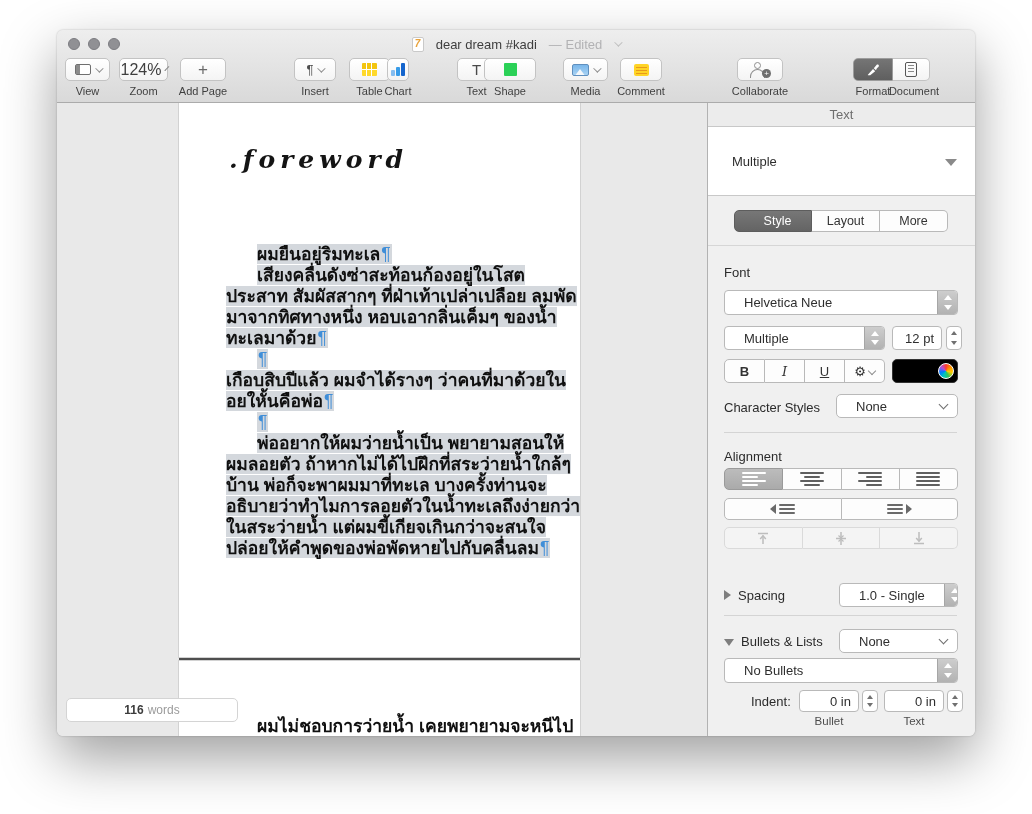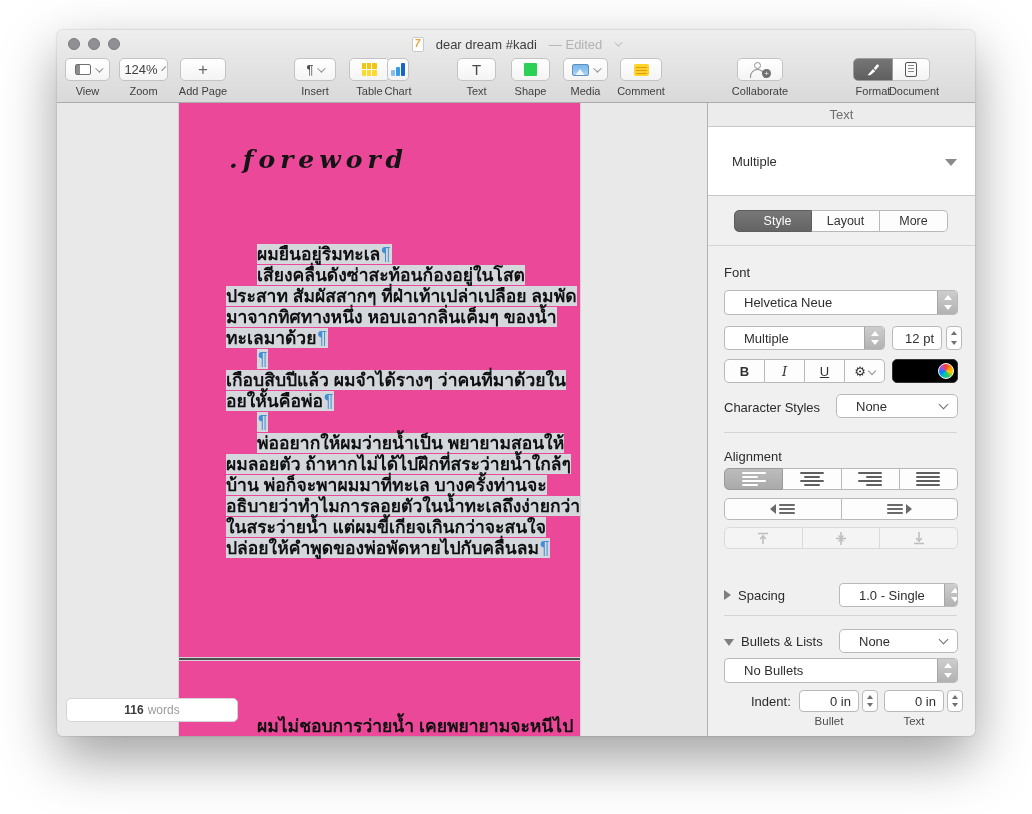--- a/index.html
+++ b/index.html
@@ -57,21 +57,21 @@
   .seg2 .sbtn { height:23px; width:40px; display:flex; align-items:center; justify-content:center; border:1px solid #9c9c9c; }
   .sbtn.dark { background:linear-gradient(#757575,#5f5f5f); border-radius:5px 0 0 5px; }
   .sbtn.lite { background:linear-gradient(#ffffff,#f4f4f4); border-left:none; border-radius:0 5px 5px 0; border-color:#c3c3c3; }
   .docu-ic { width:12px; height:15px; border:1.4px solid #555; border-radius:2px; position:relative; }
   .docu-ic::before { content:""; position:absolute; left:2px; right:2px; top:2px; height:9px;
       background:repeating-linear-gradient(#8a8a8a 0 1px, transparent 1px 3px); }
 
   
   .content { position:absolute; left:0; top:73px; right:0; bottom:0; }
   .canvas { position:absolute; left:0; top:0; width:650px; bottom:0; background:#e9e9e9; overflow:hidden; }
-  .page { position:absolute; left:122px; width:401px; background:#ec4899; box-shadow:0 0 0 1px #d2d2d2; }
+  .page { position:absolute; left:122px; width:401px; background:#ffffff; box-shadow:0 0 0 1px #d2d2d2; }
   .page1 { top:-6px; height:560px; }
   .pagebreak { position:absolute; left:122px; width:401px; top:555px; height:2px; background:#4f4f4f; }
   .page2 { top:558px; height:80px; }
 
   .foreword { position:absolute; left:50px; top:48px; font-family:"DejaVu Serif", serif; font-style:italic;
               font-weight:bold; font-size:25px; letter-spacing:5px; color:#141414; }
   .textblock { position:absolute; left:47px; top:147px; width:330px; }
   .line { height:21px; line-height:21px; font-size:17.5px; font-weight:bold; color:#101010; white-space:nowrap; }
   .line.ind { padding-left:31px; }
   .sel { background:#d4d8dd; }
@@ -164,21 +164,21 @@
     </div>
 
     <div class="tbi" style="left:8px;width:45px">
       <div class="btn">
           <span class="view-ic"></span>
           <span class="chev"></span>
         </div>
       <div class="tbl">View</div>
     </div>
     <div class="tbi" style="left:62px;width:49px">
-      <div class="btn" style="font-size:13px;color:#3f3f3f">
+      <div class="btn" style="font-size:16px;color:#3f3f3f">
           <span>124%</span>
           <span class="chev"></span>
         </div>
       <div class="tbl">Zoom</div>
     </div>
     <div class="tbi" style="left:123px;width:46px">
       <div class="btn">
           <span class="plus-ic">+</span>
         </div>
       <div class="tbl">Add Page</div>
@@ -206,21 +206,21 @@
           </span>
         </div>
       <div class="tbl">Chart</div>
     </div>
     <div class="tbi" style="left:400px;width:39px">
       <div class="btn">
           <span class="text-ic">T</span>
         </div>
       <div class="tbl">Text</div>
     </div>
-    <div class="tbi" style="left:454px;width:39px">
+    <div class="tbi" style="left:427px;width:52px">
       <div class="btn">
           <span class="shape-ic"></span>
         </div>
       <div class="tbl">Shape</div>
     </div>
     <div class="tbi" style="left:506px;width:45px">
       <div class="btn">
           <span class="media-ic"></span>
           <span class="chev"></span>
         </div>

